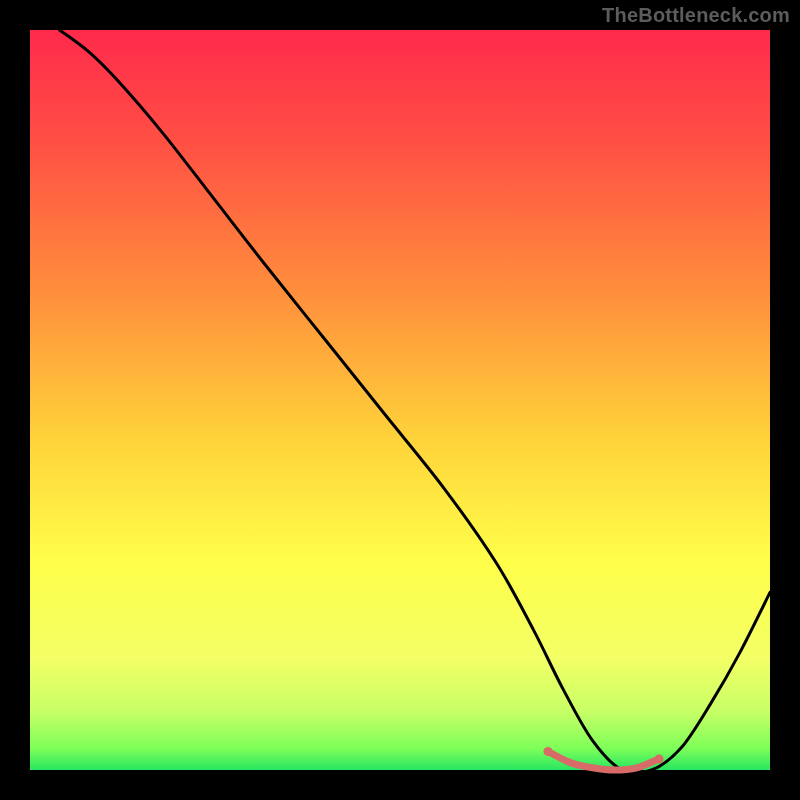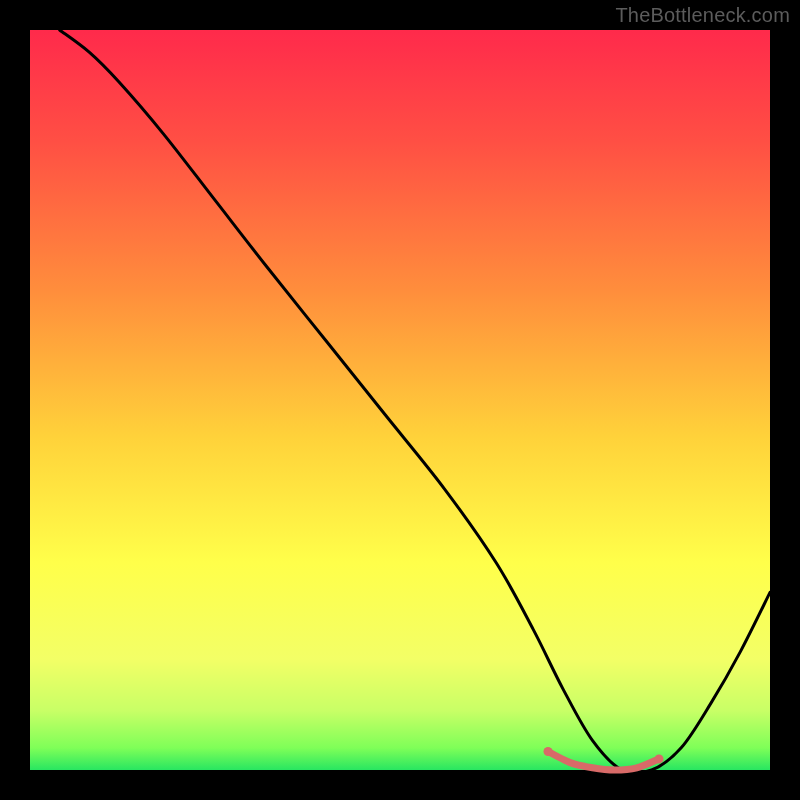--- a/index.html
+++ b/index.html
@@ -16,21 +16,21 @@
     width: 800px;
     height: 800px;
     background: #000;
   }
   .watermark {
     position: absolute;
     top: 4px;
     right: 10px;
     color: #5c5c5c;
     font-size: 20px;
-    font-weight: 400;
+    font-weight: 700;
     z-index: 10;
     letter-spacing: 0.2px;
   }
   svg {
     position: absolute;
     top: 0;
     left: 0;
   }
 </style>
 </head>

